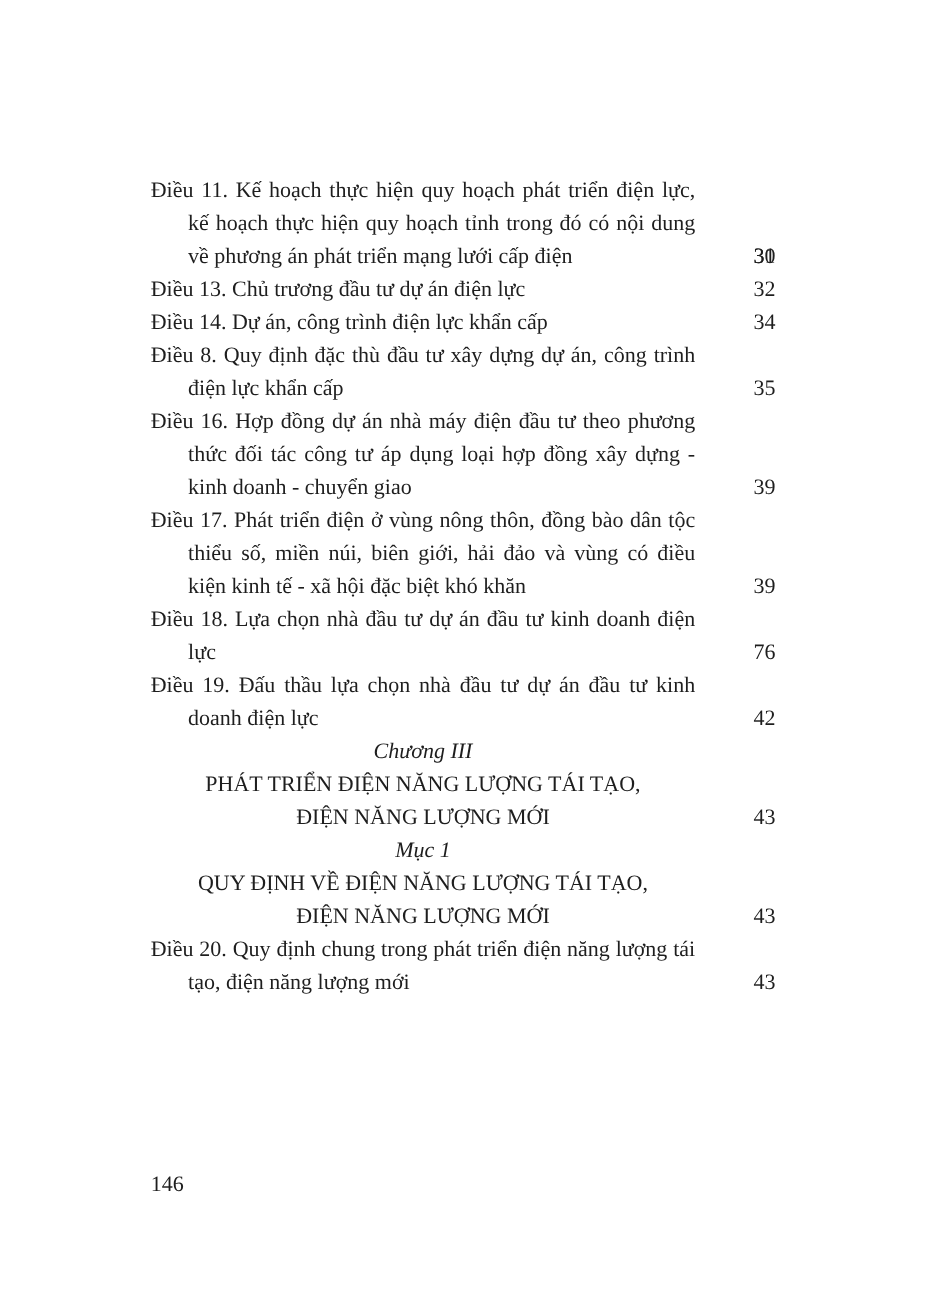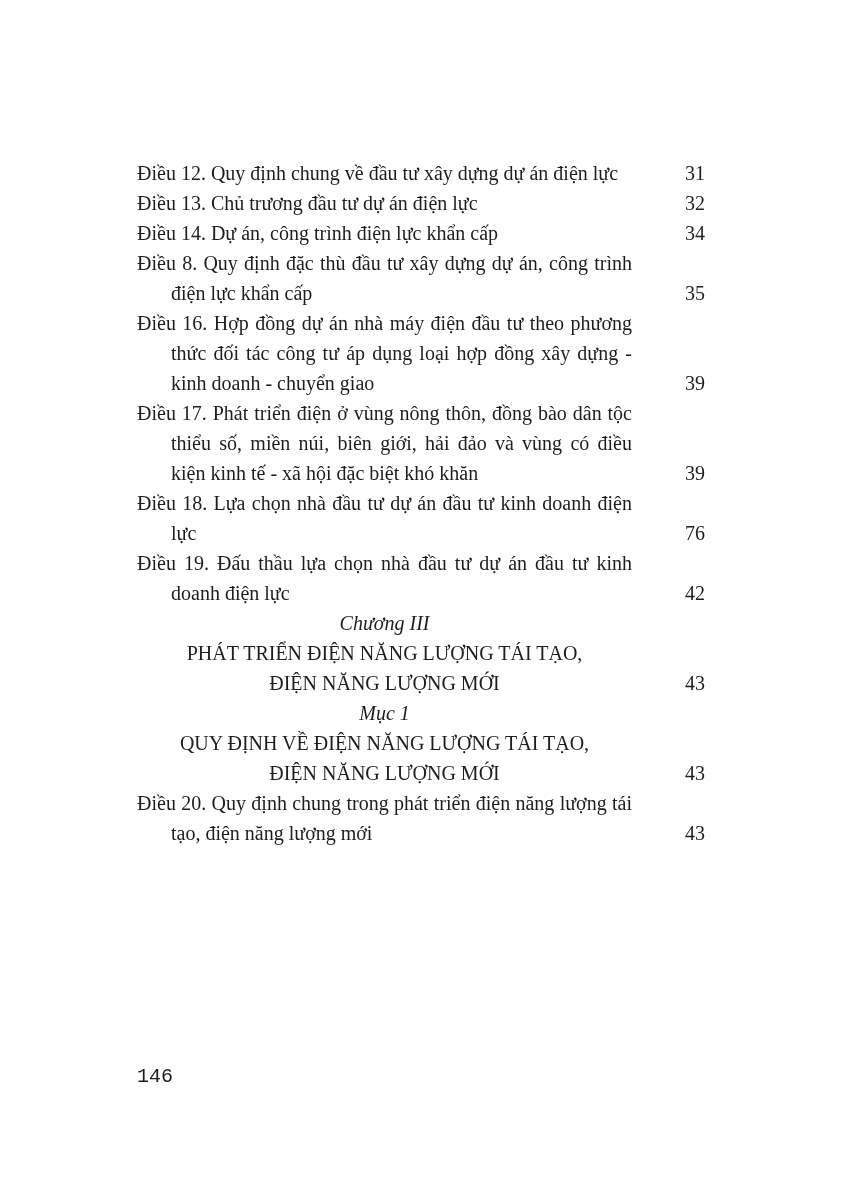--- a/index.html
+++ b/index.html
@@ -50,30 +50,32 @@
     bottom: 0;
     line-height: 30px;
     text-align: right;
   }
   .footer-pagenum {
     position: absolute;
     left: 137px;
     top: 1062px;
     font-size: 20px;
     line-height: 30px;
-    font-family: Liberation Mono, monospace;
   }
 </style>
 </head>
 <body>
 
 <div class="page">
   <div class="content">
       <div class="entry article">
-        <div class="entry-text">Điều 12. Quy định chung về đầu tư xây dựng dự án điện lực</div>
+        <div class="entry-text">Điều 11. Kế hoạch thực hiện quy hoạch phát triển điện lực, kế hoạch thực hiện quy hoạch tỉnh trong đó có nội dung về phương án phát triển mạng lưới cấp điện</div>
+        <span class="pagenum">30</span>
+      </div>
+      <div class="entry article">
         <span class="pagenum">31</span>
       </div>
       <div class="entry article">
         <div class="entry-text">Điều 13. Chủ trương đầu tư dự án điện lực</div>
         <span class="pagenum">32</span>
       </div>
       <div class="entry article">
         <div class="entry-text">Điều 14. Dự án, công trình điện lực khẩn cấp</div>
         <span class="pagenum">34</span>
       </div>

